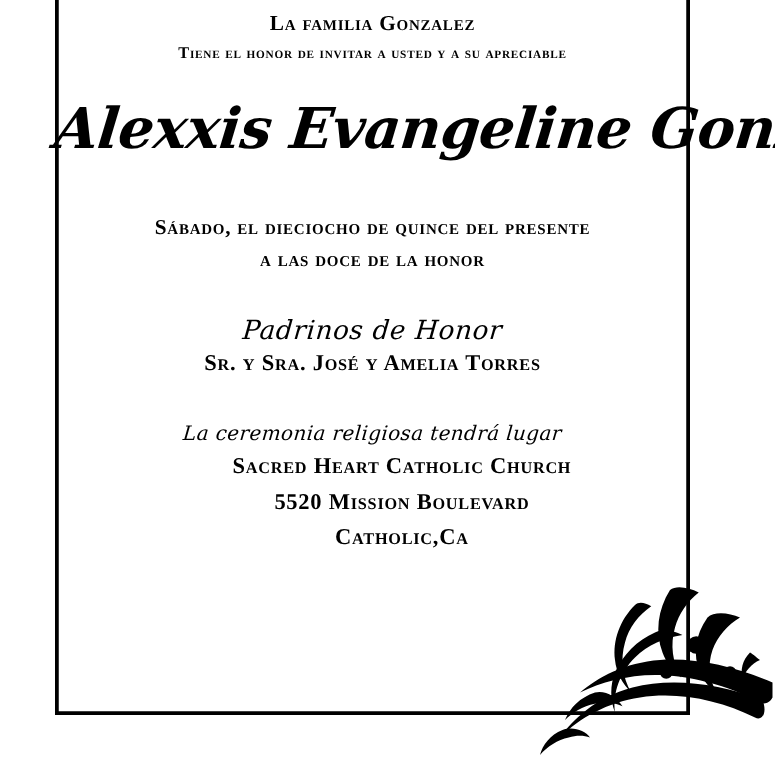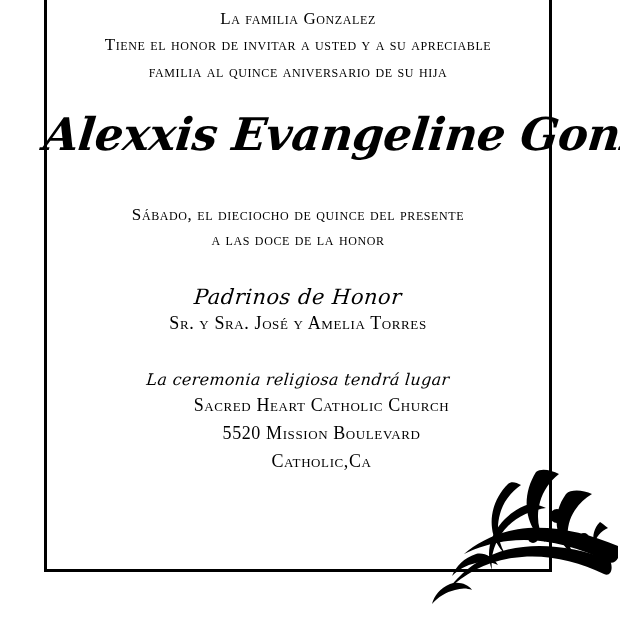--- a/index.html
+++ b/index.html
@@ -38,32 +38,32 @@
     width: 508px;
     height: 580px;
     box-sizing: border-box;
     text-align: center;
   }
 
   
   .smallcaps {
     font-family: "Liberation Serif", serif;
     font-variant: small-caps;
-    font-weight: normal;
+    font-weight: bold;
     letter-spacing: 0.6px;
     color: #000;
   }
 
   .line-family {
     font-size: 17px;
     margin-top: 8px;
     line-height: 1.35;
   }
   .line-invite {
-    font-size: 17px;
+    font-size: 13px;
     line-height: 1.45;
     margin-top: 2px;
   }
 
   
   .script-name {
     font-family: "DejaVu Serif", serif;
     font-style: italic;
     font-weight: bold;
     font-size: 45px;
@@ -126,21 +126,20 @@
 <div id="page">
 
   <div class="card-frame"></div>
 
   <div class="content">
 
     <div class="smallcaps line-family">La familia Gonzalez</div>
 
     <div class="smallcaps line-invite">Tiene el honor de invitar a usted y a su apreciable</div>
 
-    <div class="smallcaps line-invite">familia al quince aniversario de su hija</div>
 
     <div class="script-name">Alexxis Evangeline Gonzalez</div>
 
     <div class="date-block">
       <div class="smallcaps">Sábado, el dieciocho de quince del presente</div>
       <div class="smallcaps">a las doce de la honor</div>
     </div>
 
     <div class="padrinos-title">Padrinos de Honor</div>
 

